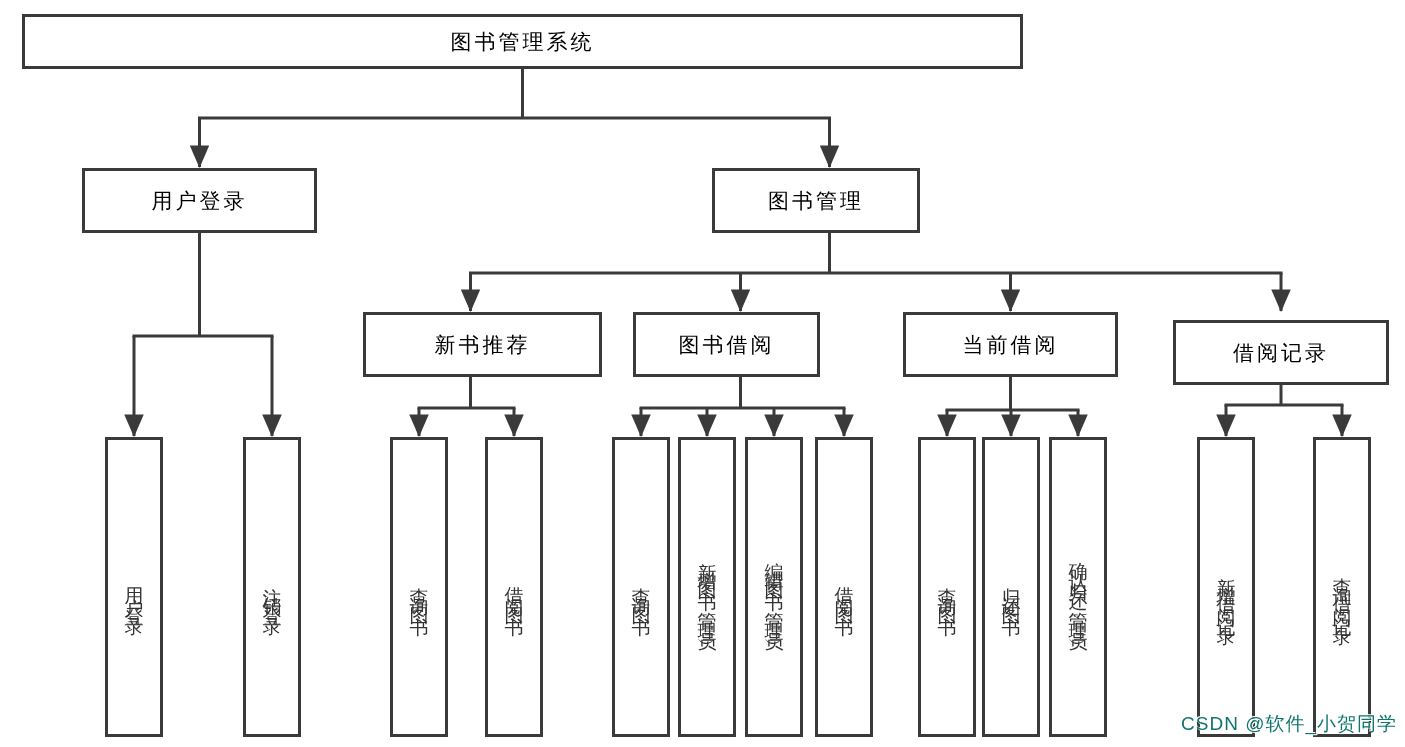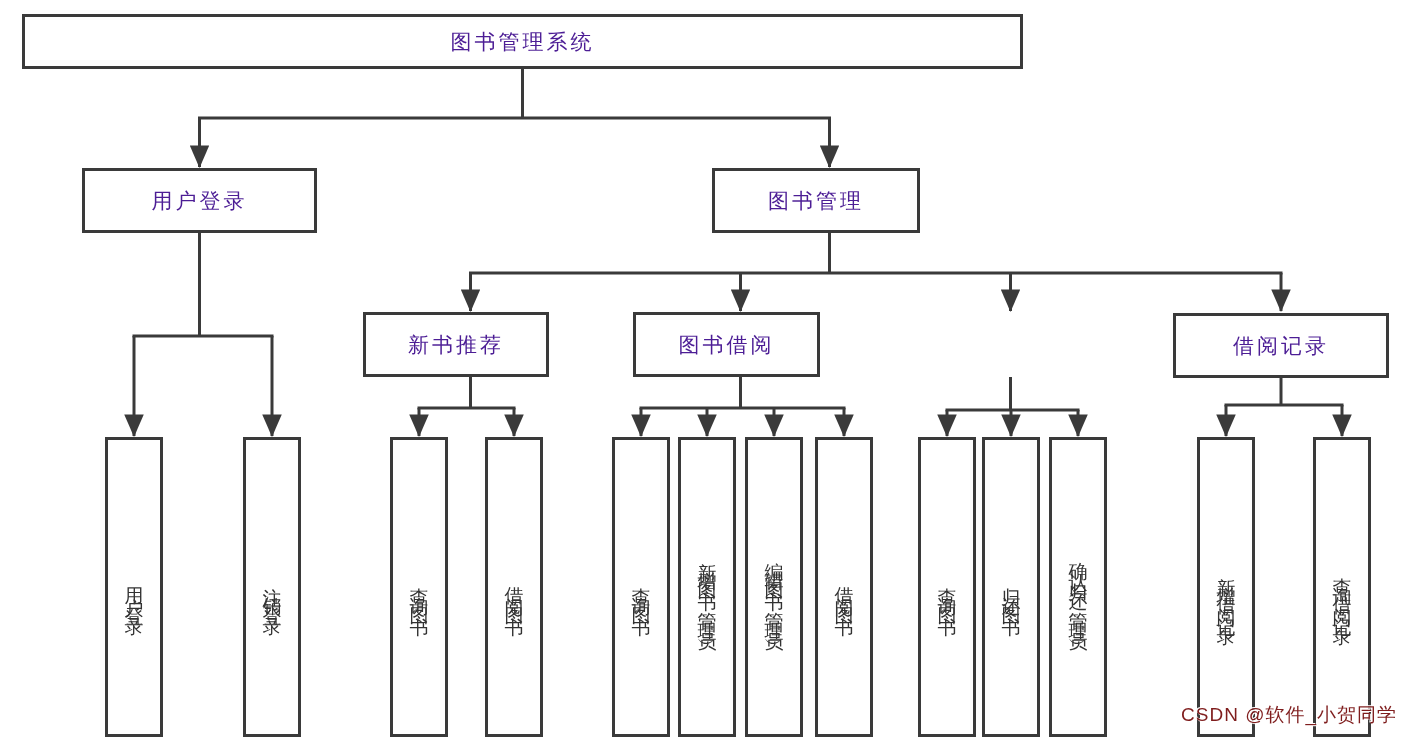--- a/index.html
+++ b/index.html
@@ -7,30 +7,30 @@
     position:relative; width:1405px; height:747px; background:#ffffff;
     font-family:"Liberation Sans", sans-serif; overflow:hidden;
   }
   svg.connectors { position:absolute; left:0; top:0; width:1405px; height:747px; z-index:0; }
   svg.connectors line { stroke:#3a3a3a; stroke-width:3; }
   .box {
     position:absolute; box-sizing:border-box; z-index:1;
     border:3px solid #3a3a3a; background:#ffffff;
     display:flex; align-items:center; justify-content:center;
   }
-  .h-label { font-size:21px; letter-spacing:3px; color:#4c1d95; white-space:nowrap; }
+  .h-label { font-size:21px; letter-spacing:3px; color:#000000; white-space:nowrap; }
   .leaf { top:437px; width:58px; height:300px; }
   .v-label {
     writing-mode:vertical-rl; text-orientation:mixed;
     font-size:19px; line-height:1.05; letter-spacing:10px; margin-top:10px;
     color:#333333; white-space:nowrap;
   }
   .watermark {
-    position:absolute; right:8px; bottom:19px; z-index:3;
-    font-size:19px; letter-spacing:1px; color:#7f1d1d;
+    position:absolute; right:8px; bottom:10px; z-index:3;
+    font-size:19px; letter-spacing:1px; color:#0f766e;
     text-shadow:1px 1px 0 #ffffff, -1px -1px 0 #ffffff;
   }
 </style>
 </head>
 <body>
 
 <div class="canvas">
 
   <svg class="connectors" viewBox="0 0 1405 747" xmlns="http://www.w3.org/2000/svg">
     <defs>
@@ -98,27 +98,30 @@
     <span class="h-label">图书管理系统</span>
   </div>
 
   <div class="box" style="left:82px;top:168px;width:235px;height:65px">
     <span class="h-label">用户登录</span>
   </div>
   <div class="box" style="left:712px;top:168px;width:208px;height:65px">
     <span class="h-label">图书管理</span>
   </div>
 
-  <div class="box" style="left:363px;top:312px;width:186px;height:65px">
+  <div class="box" style="left:363px;top:312px;width:239px;height:65px">
     <span class="h-label">新书推荐</span>
   </div>
   <div class="box" style="left:633px;top:312px;width:187px;height:65px">
     <span class="h-label">图书借阅</span>
   </div>
-  <div class="box" style="left:1173px;top:313px;width:216px;height:65px">
+  <div class="box" style="left:903px;top:312px;width:215px;height:65px">
+    <span class="h-label">当前借阅</span>
+  </div>
+  <div class="box" style="left:1173px;top:320px;width:216px;height:65px">
     <span class="h-label">借阅记录</span>
   </div>
 
   <div class="box leaf" style="left:105px">
     <span class="v-label">用户登录</span>
   </div>
   <div class="box leaf" style="left:243px">
     <span class="v-label">注销登录</span>
   </div>
 

